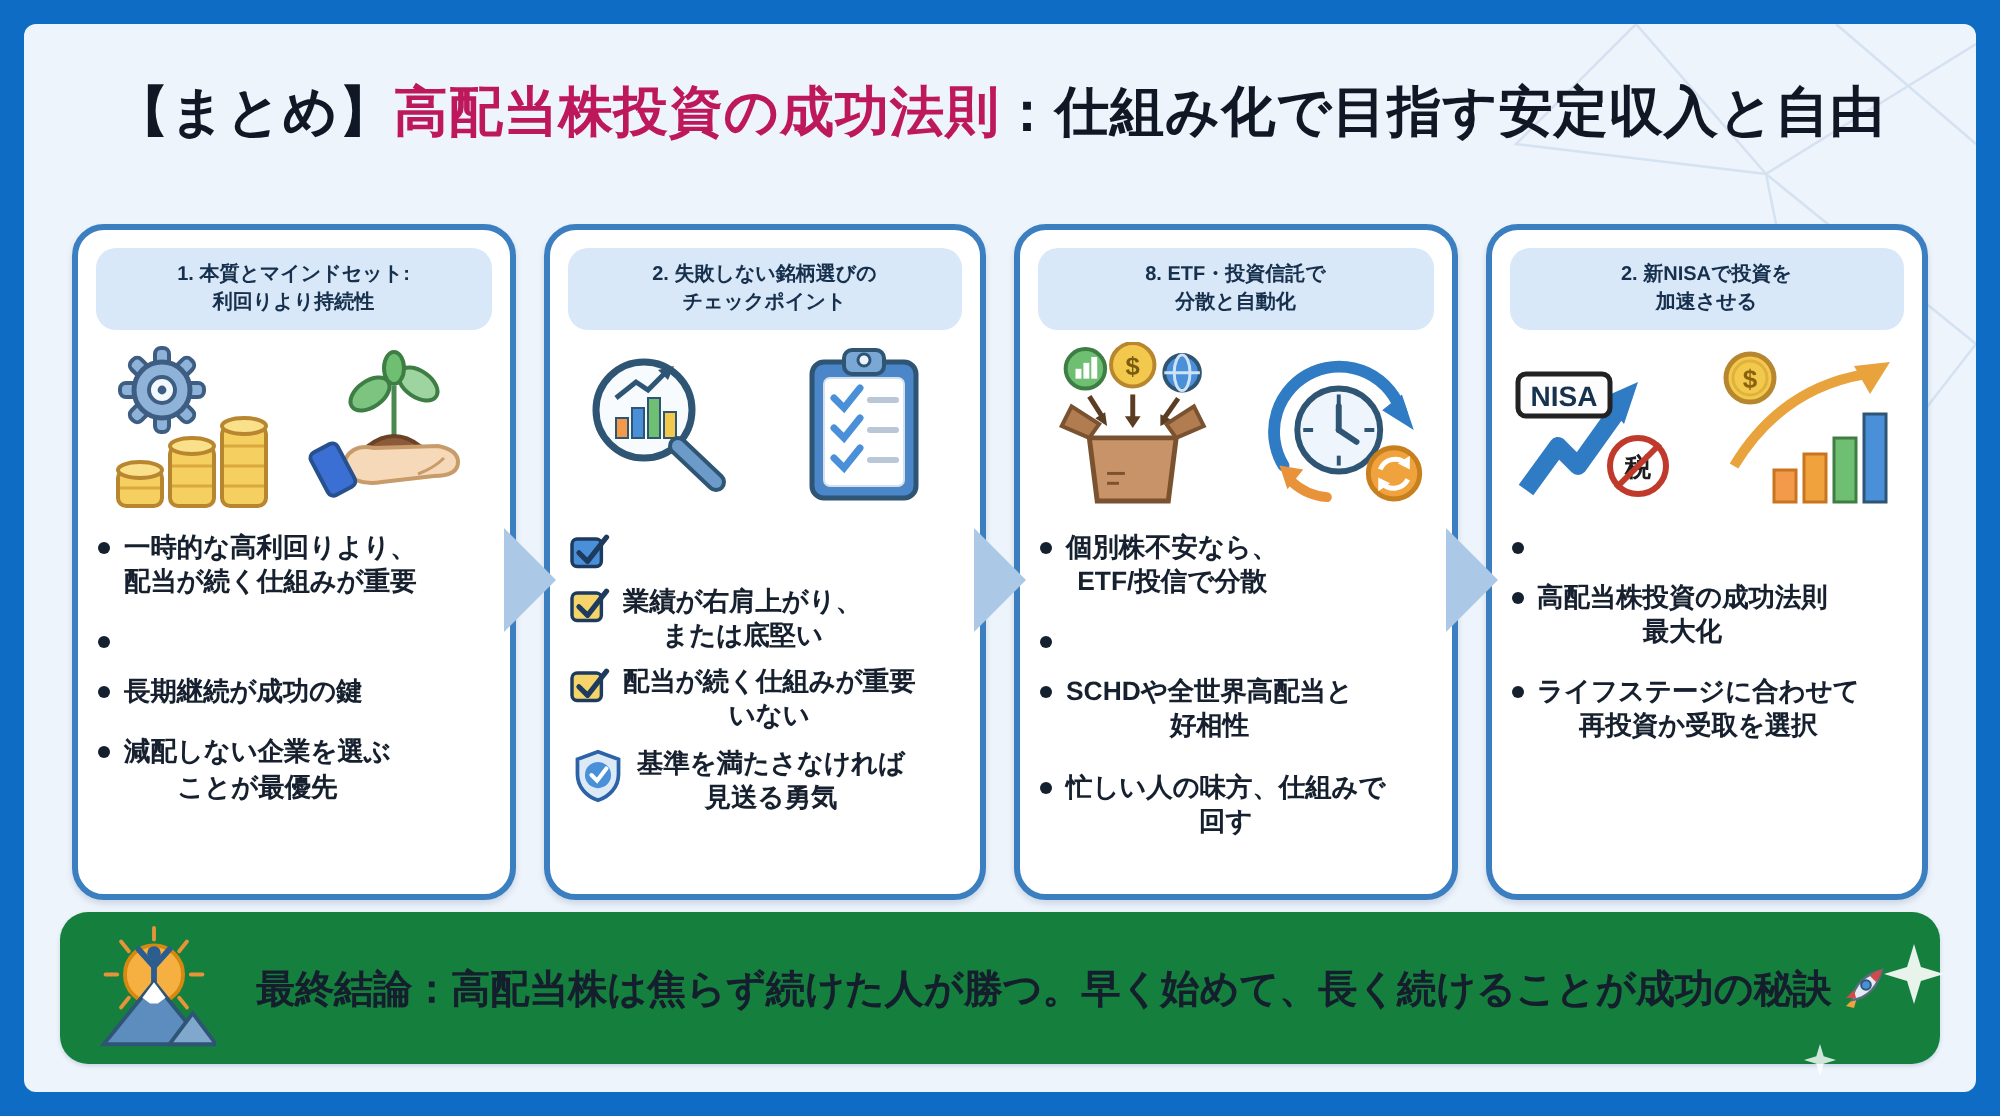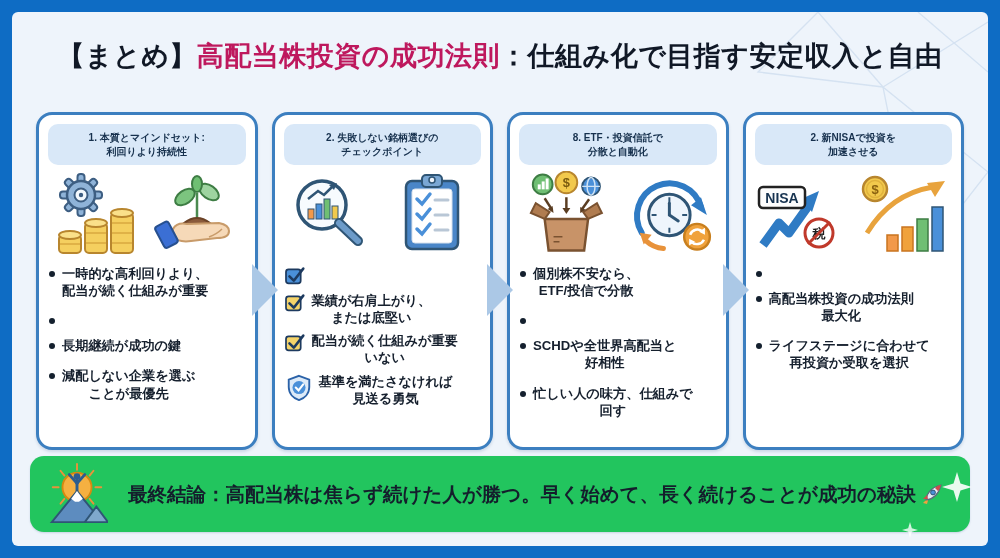--- a/index.html
+++ b/index.html
@@ -57,21 +57,21 @@
   }
   .bullet-text, .check-text {
     font-size:13.2px; font-weight:bold; color:#16202e;
     line-height:1.3; white-space:pre-line;text-align:center;
   }
   .check-item { display:flex; gap:6px; margin-bottom:6.5px; align-items:flex-start; }
   .check-item svg { flex:none; margin-top:1px; }
 
   .conclusion {
     position:absolute; left:18px; right:18px; bottom:14px; height:76px;
-    background:#22c55e; border-radius:14px;
+    background:#15803d; border-radius:14px;
     display:flex; align-items:center; padding:0 16px; gap:10px;
     box-shadow:0 1px 2px rgba(50,90,140,.2);
   }
   .conclusion-body {
     flex:1; display:flex; align-items:center; justify-content:center; gap:4px;
   }
   .conclusion-text {
     font-size:19.5px; font-weight:bold; color:#141e2c; white-space:nowrap;
   }
 </style>

